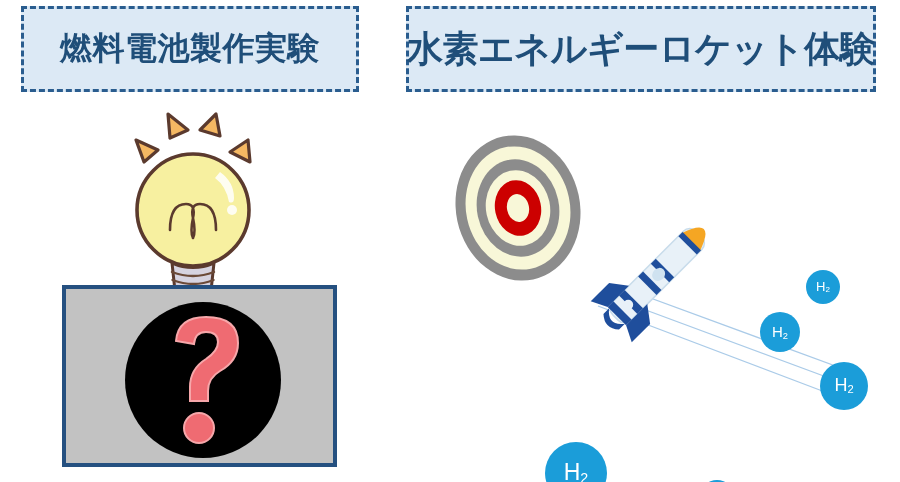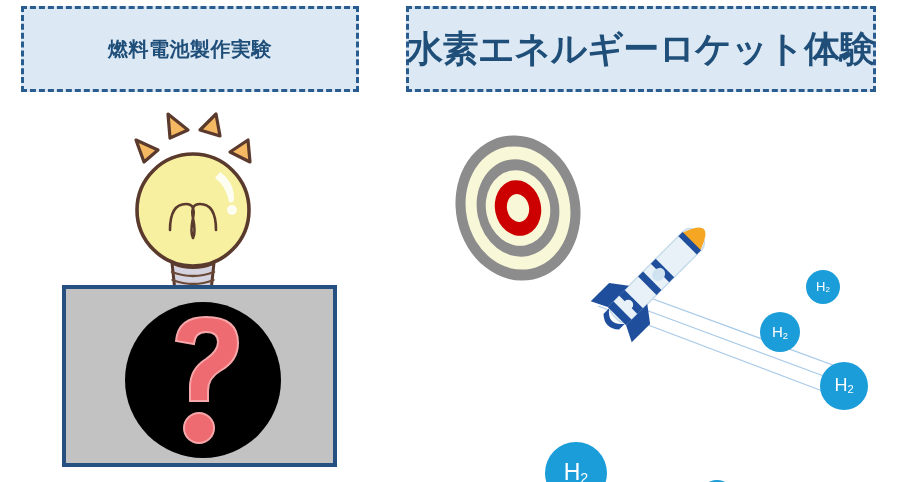--- a/index.html
+++ b/index.html
@@ -17,21 +17,21 @@
     position:absolute;
     box-sizing:border-box;
     background:#dce9f5;
     border:3px dashed #2a5d8f;
     display:flex;align-items:center;justify-content:center;
     color:#1f4e79;
     font-weight:bold;
     letter-spacing:0.5px;
     white-space:nowrap;
   }
-  #title-left{left:21px;top:6px;width:338px;height:86px;font-size:20px;}
+  #title-left{left:21px;top:6px;width:338px;height:86px;font-size:32px;}
   #title-right{left:406px;top:6px;width:470px;height:86px;font-size:36px;}
   #title-right .txt{letter-spacing:-0.5px;}
 
   
   .bulb-wrap{position:absolute;left:108px;top:100px;width:170px;height:195px;}
   .gray-panel{
     position:absolute;left:62px;top:285px;width:275px;height:182px;
     box-sizing:border-box;
     background:#c2c2c2;
     border:4px solid #255080;

